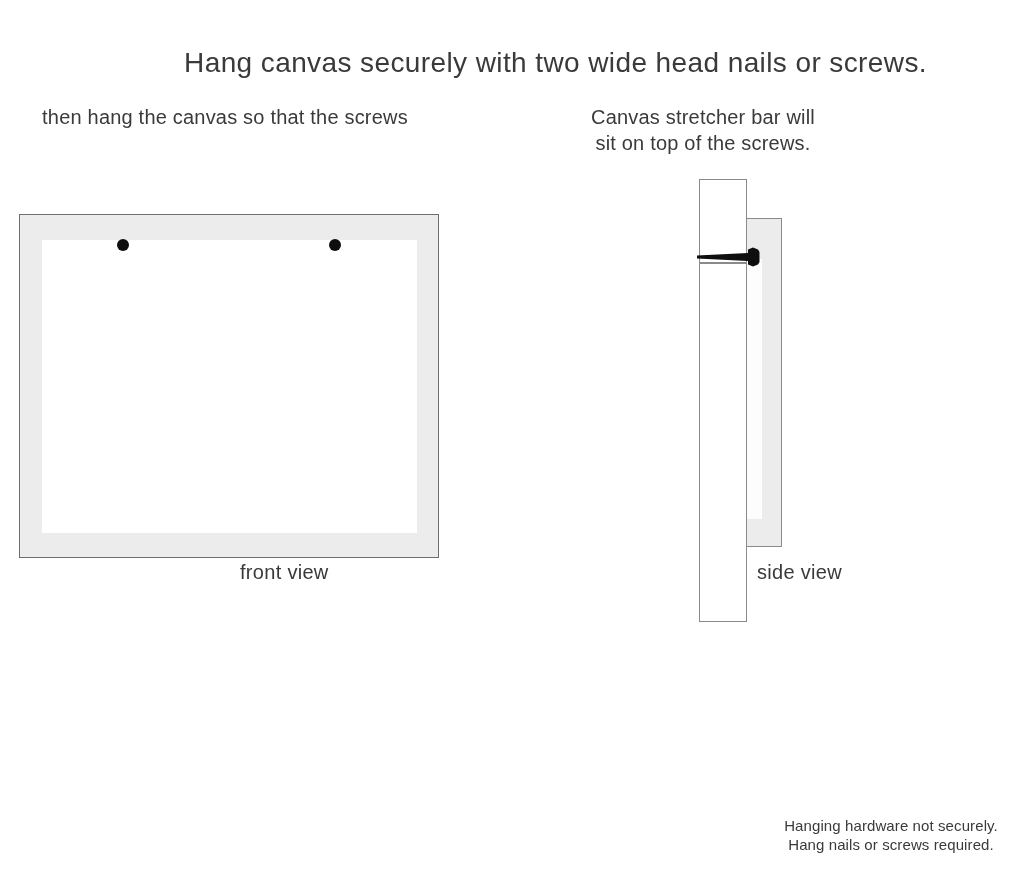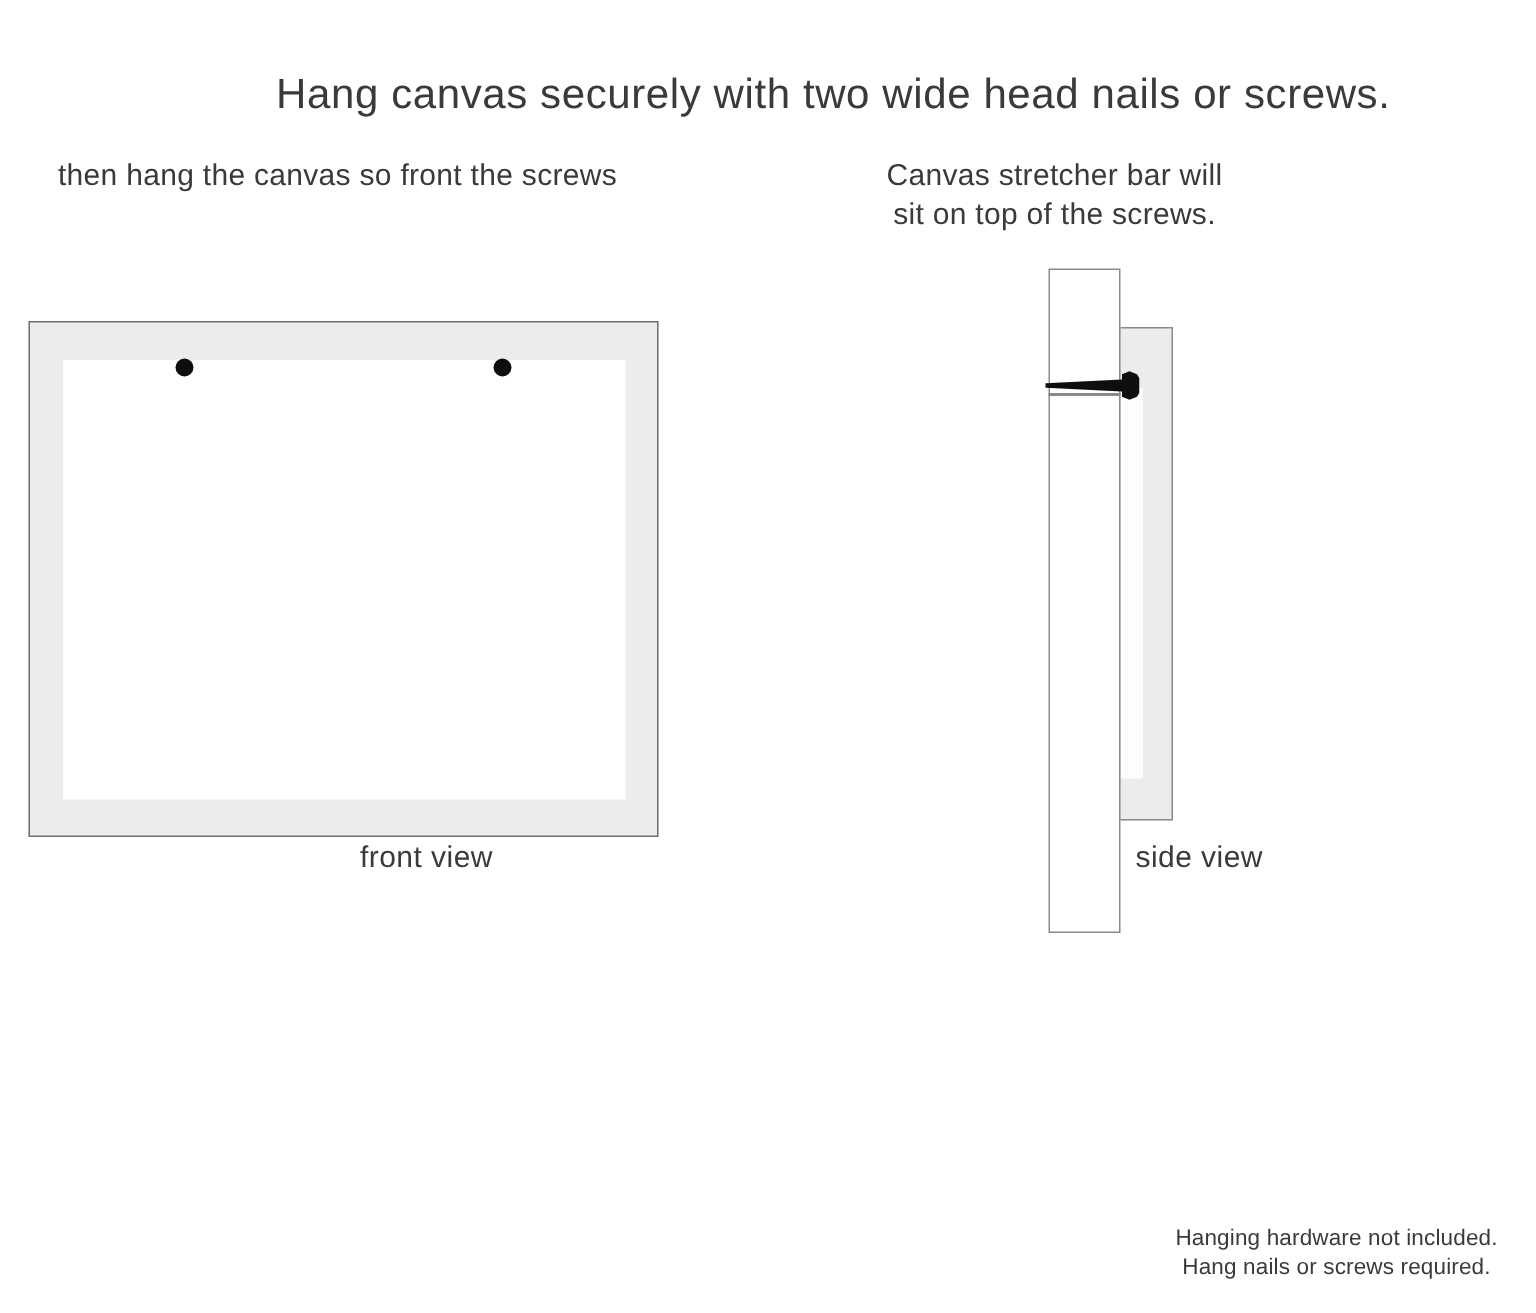--- a/index.html
+++ b/index.html
@@ -131,21 +131,21 @@
   .footer-note span{display:block;white-space:nowrap;}
 </style>
 </head>
 <body>
 
 <div class="stage">
 
   <h1 class="title">Hang canvas securely with two wide head nails or screws.</h1>
 
   <div class="instr instr-left">
-    <span>then hang the canvas so front the screws</span>
+    <span>then hang the canvas so that the screws</span>
   </div>
 
   <div class="instr instr-right">
     <span>Canvas stretcher bar will</span>
     <span>sit on top of the screws.</span>
   </div>
 
   <div class="fv-outer">
     <div class="fv-inner"></div>
     <div class="dot dot1"></div>
@@ -158,17 +158,17 @@
   </div>
   <div class="sv-bar"></div>
   <div class="sv-line"></div>
   <svg class="sv-nail" viewBox="0 0 72 28" xmlns="http://www.w3.org/2000/svg" aria-hidden="true">
     <polygon points="3,12.5 54,10 54,18 3,15.5" fill="#0e0e0e"></polygon>
     <polygon points="54,6.5 59,4.5 64,6.5 65.5,9 65.5,19 64,21.5 59,23.5 54,21.5" fill="#0e0e0e"></polygon>
   </svg>
   <div class="view-label sv-label">side view</div>
 
   <div class="footer-note">
-    <span>Hanging hardware not included.</span>
+    <span>Hanging hardware not securely.</span>
     <span>Hang nails or screws required.</span>
   </div>
 
 </div>
 
 </body></html>

